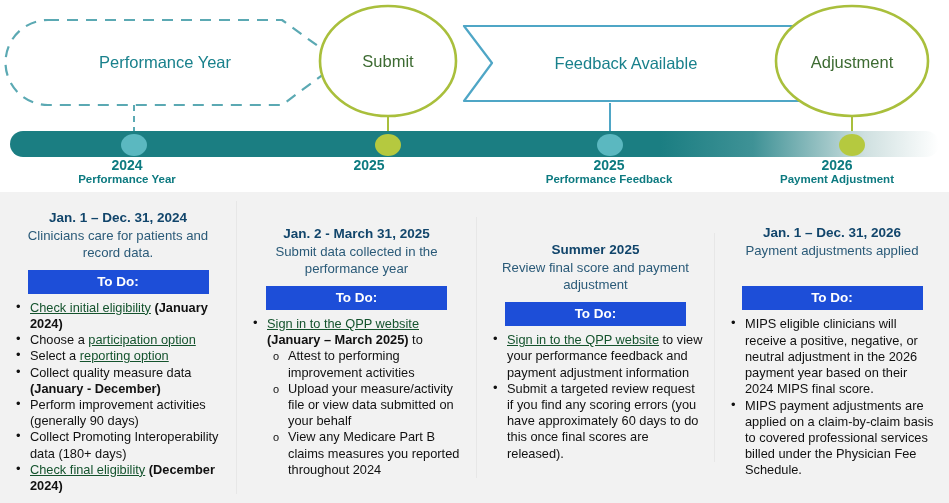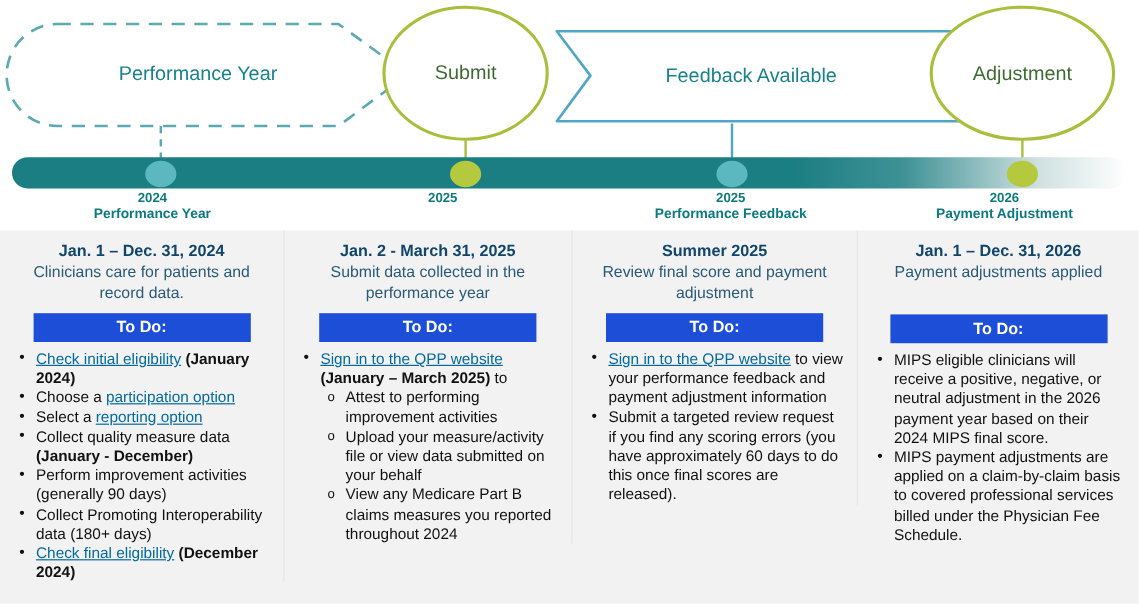--- a/index.html
+++ b/index.html
@@ -52,37 +52,37 @@
   
   .axis-tick {
     position: absolute;
     text-align: center;
     color: #0d7a80;
     font-weight: bold;
     font-size: 11.5px;
     line-height: 14px;
     white-space: nowrap;
   }
-  .axis-tick .year { display: block; font-size: 11px; }
+  .axis-tick .year { display: block; font-size: 14px; }
   .axis-tick .name { display: block; font-size: 11.5px; }
 
   #tick-1 { left: 46px;  top: 158px; width: 162px; }
   #tick-2 { left: 288px; top: 158px; width: 162px; }
   #tick-3 { left: 528px; top: 158px; width: 162px; }
   #tick-4 { left: 756px; top: 158px; width: 162px; }
 
   
   #columns {
     position: absolute;
     left: 0; top: 192px;
     width: 949px;
     height: 311px;
     background: #f2f2f2;
     display: flex;
-    align-items: flex-start;
+    align-items: center;
   }
   .col {
     position: relative;
     box-sizing: border-box;
     padding: 4px 8px 0 8px;
     border-right: 1px solid #e7e7e7;
   }
   .col:last-child { border-right: none; }
   #col-1 { width: 237px; }
   #col-2 { width: 240px; }
@@ -154,21 +154,21 @@
   }
   ul.sub-list > li::before {
     content: "o";
     position: absolute;
     left: 2px;
     top: 0px;
     font-size: 11px;
     color: #111111;
   }
   .lnk {
-    color: #0369a1;
+    color: #14532d;
     text-decoration: underline;
     cursor: pointer;
   }
   .bld { font-weight: bold; }
 </style>
 </head>
 <body>
 
 <div id="root">
 

